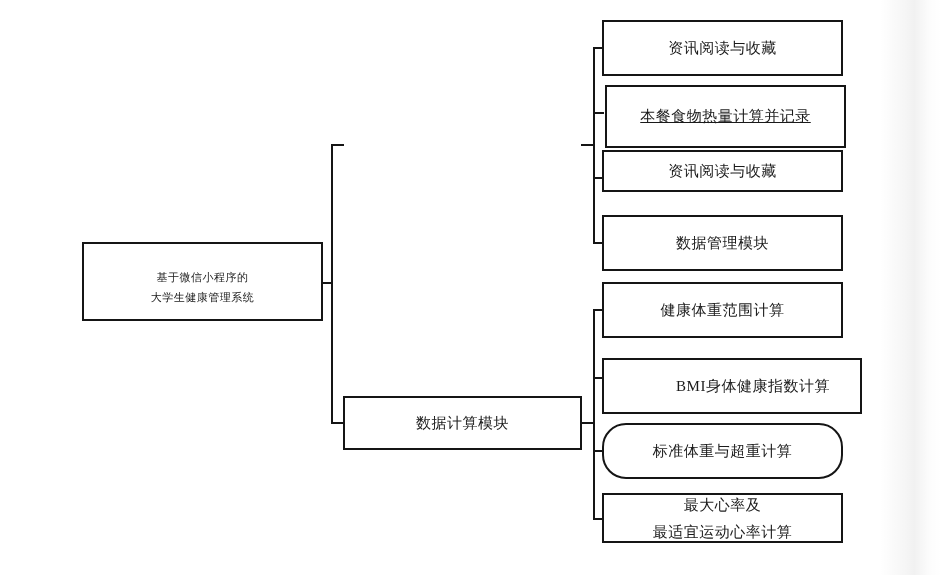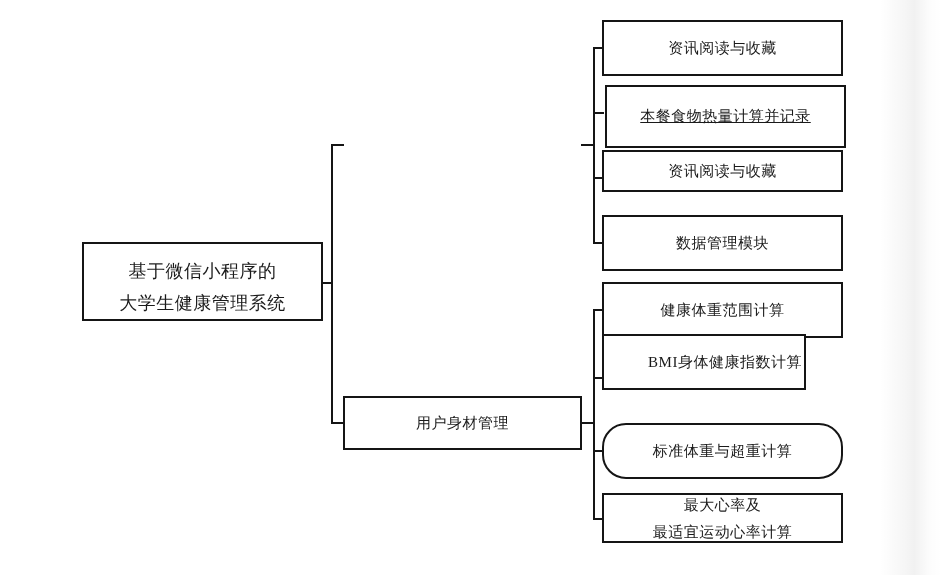--- a/index.html
+++ b/index.html
@@ -41,21 +41,21 @@
     text-align: center;
     color: #1a1a1a;
     line-height: 1.5;
     letter-spacing: 0.5px;
   }
   .node .label {
     display: block;
     white-space: pre-line;
     font-size: 15px;
   }
-  .node.root .label { font-size: 18px; line-height: 1.75; margin-top: 12px; }
+  .node.root .label { font-size: 11px; line-height: 1.75; margin-top: 12px; }
   .node.module .label { font-size: 15px; }
   .node.leaf .label { font-size: 15px; }
   .node.leaf.two-line .label { line-height: 1.8; }
   .node.serif-lead .label { font-family: "Liberation Serif", "DejaVu Serif", serif; }
 
   
   .conn {
     position: absolute;
     background: #151515;
   }
@@ -97,34 +97,34 @@
     <span class="label">本餐食物热量计算并记录</span>
   </div>
   <div class="node leaf" style="left:602px; top:150px; width:241px; height:42px;">
     <span class="label">资讯阅读与收藏</span>
   </div>
   <div class="node leaf" style="left:602px; top:215px; width:241px; height:56px;">
     <span class="label">数据管理模块</span>
   </div>
 
   <div class="node module" style="left:343px; top:396px; width:239px; height:54px;">
-    <span class="label">用户身材管理</span>
+    <span class="label">数据计算模块</span>
   </div>
 
   <div class="conn h" style="left:581px; top:422px; width:13px;"></div>
   <div class="conn v" style="left:593px; top:309px; height:210px;"></div>
   <div class="conn h" style="left:593px; top:309px; width:11px;"></div>
   <div class="conn h" style="left:593px; top:377px; width:11px;"></div>
   <div class="conn h" style="left:593px; top:450px; width:11px;"></div>
   <div class="conn h" style="left:593px; top:518px; width:11px;"></div>
 
   <div class="node leaf" style="left:602px; top:282px; width:241px; height:56px;">
     <span class="label">健康体重范围计算</span>
   </div>
-  <div class="node leaf serif-lead" style="left:602px; top:334px; width:204px; height:56px;padding-left:42px;">
+  <div class="node leaf serif-lead" style="left:602px; top:358px; width:260px; height:56px;padding-left:42px;">
     <span class="label">BMI身体健康指数计算</span>
   </div>
   <div class="node leaf" style="left:602px; top:423px; width:241px; height:56px;border-radius:24px;">
     <span class="label">标准体重与超重计算</span>
   </div>
   <div class="node leaf two-line" style="left:602px; top:493px; width:241px; height:50px;">
     <span class="label">最大心率及
 最适宜运动心率计算</span>
   </div>
 

